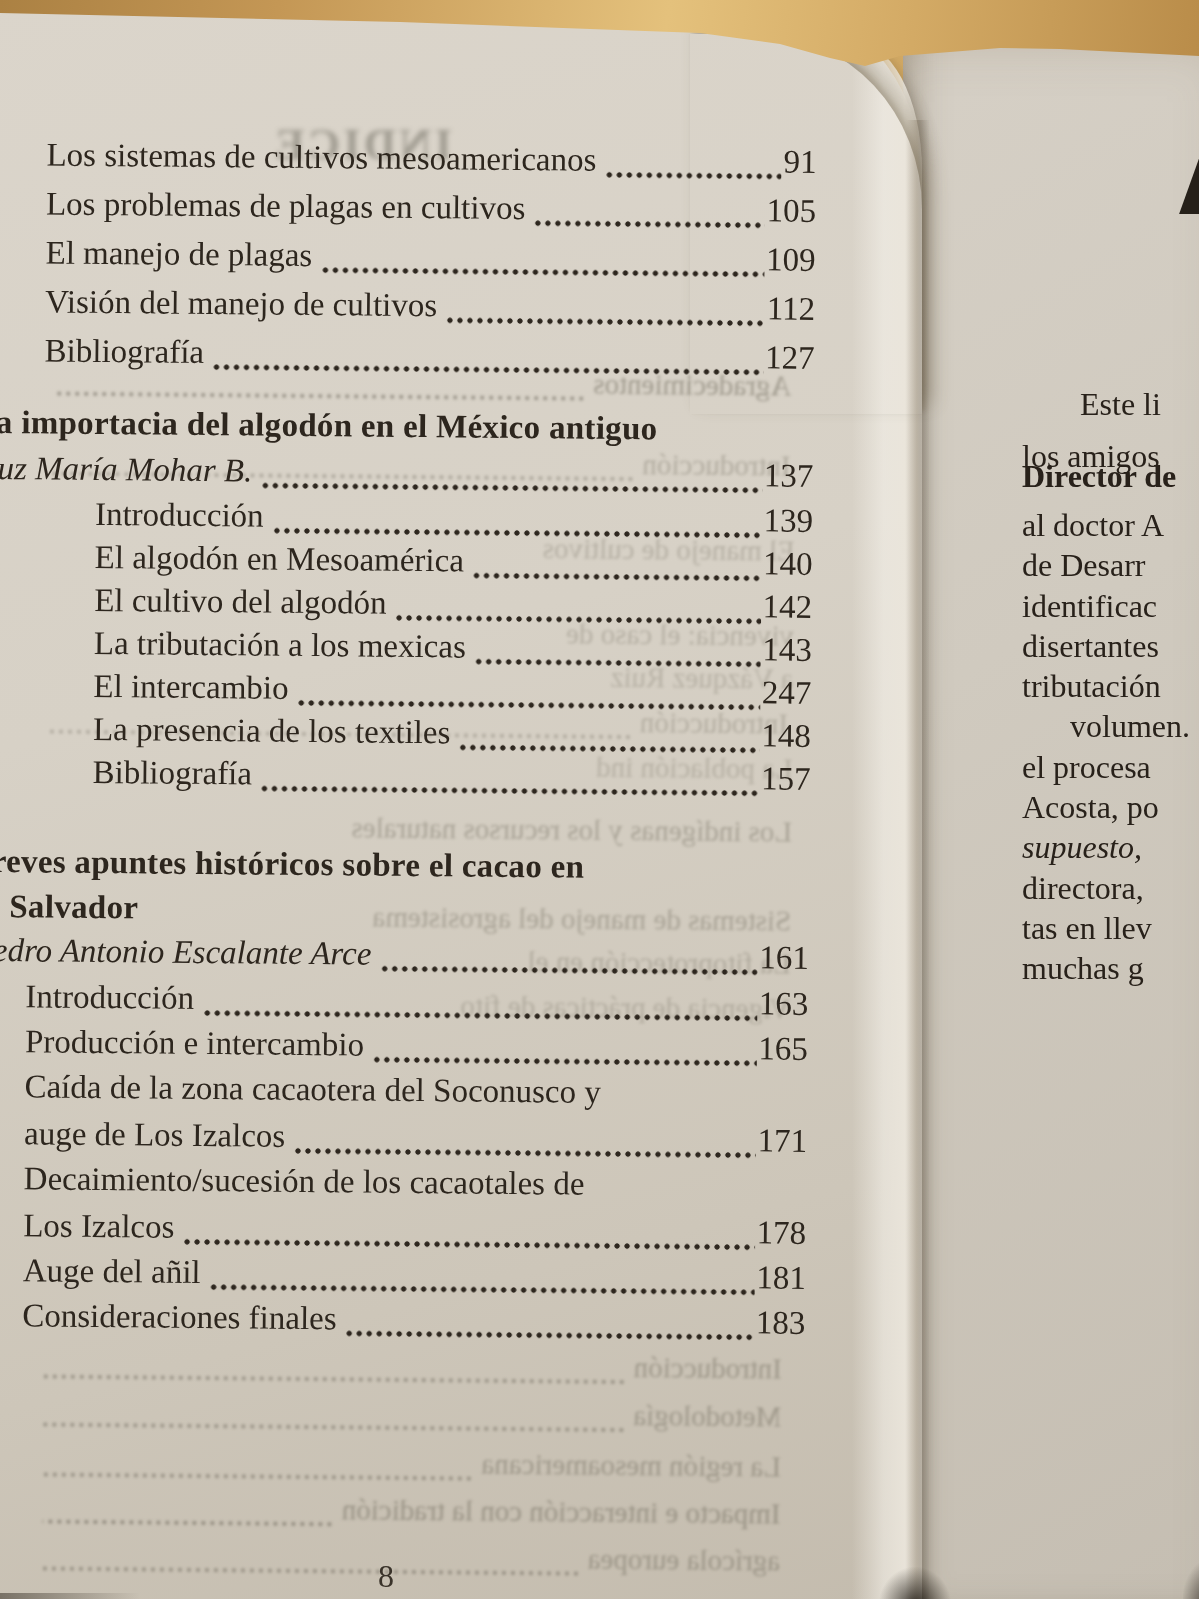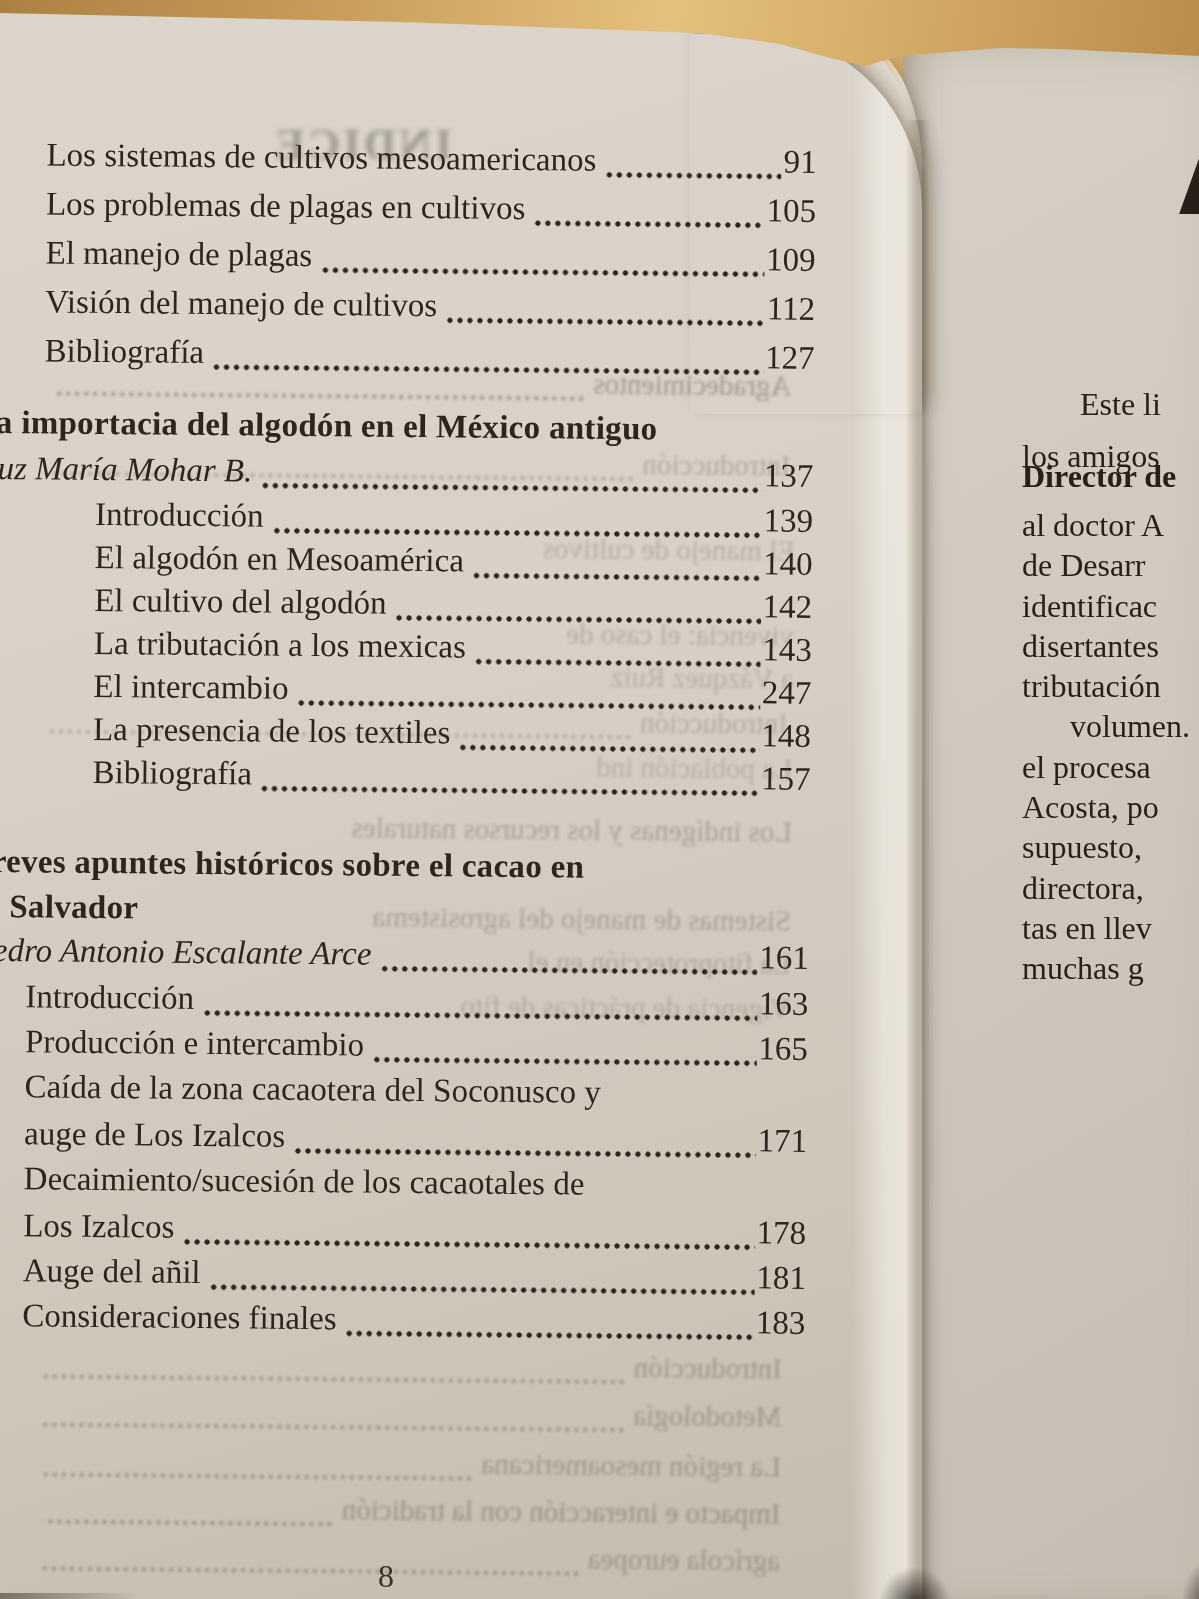--- a/index.html
+++ b/index.html
@@ -287,21 +287,21 @@
       <div class="rp-line" style="top: 426.3px; margin-top: 12px;">los amigos</div>
       <div class="rp-line" style="top: 458px; font-weight: bold;">Director de</div>
       <div class="rp-line" style="top: 506.9px;">al doctor A</div>
       <div class="rp-line" style="top: 547.2px;">de Desarr</div>
       <div class="rp-line" style="top: 587.5px;">identificac</div>
       <div class="rp-line" style="top: 627.8px;">disertantes</div>
       <div class="rp-line" style="top: 668.1px;">tributación</div>
       <div class="rp-line" style="top: 708.4px; margin-left: 48px;">volumen.</div>
       <div class="rp-line" style="top: 748.7px;">el procesa</div>
       <div class="rp-line" style="top: 789px;">Acosta, po</div>
-      <div class="rp-line" style="top: 829.3px;">supuesto,</div>
+      <div class="rp-line" style="top: 829.3px; font-style: italic;">supuesto,</div>
       <div class="rp-line" style="top: 869.6px;">directora,</div>
       <div class="rp-line" style="top: 909.9px;">tas en llev</div>
       <div class="rp-line" style="top: 950.2px; font-family: Liberation Serif, serif;">muchas g</div>
     </div>
   <div class="drop-cap">A</div>
 
   <div class="folio">8</div>
   <div class="btm-shadow"></div>
   <div class="btm-corner"></div>
   <div class="btm-left"></div>

